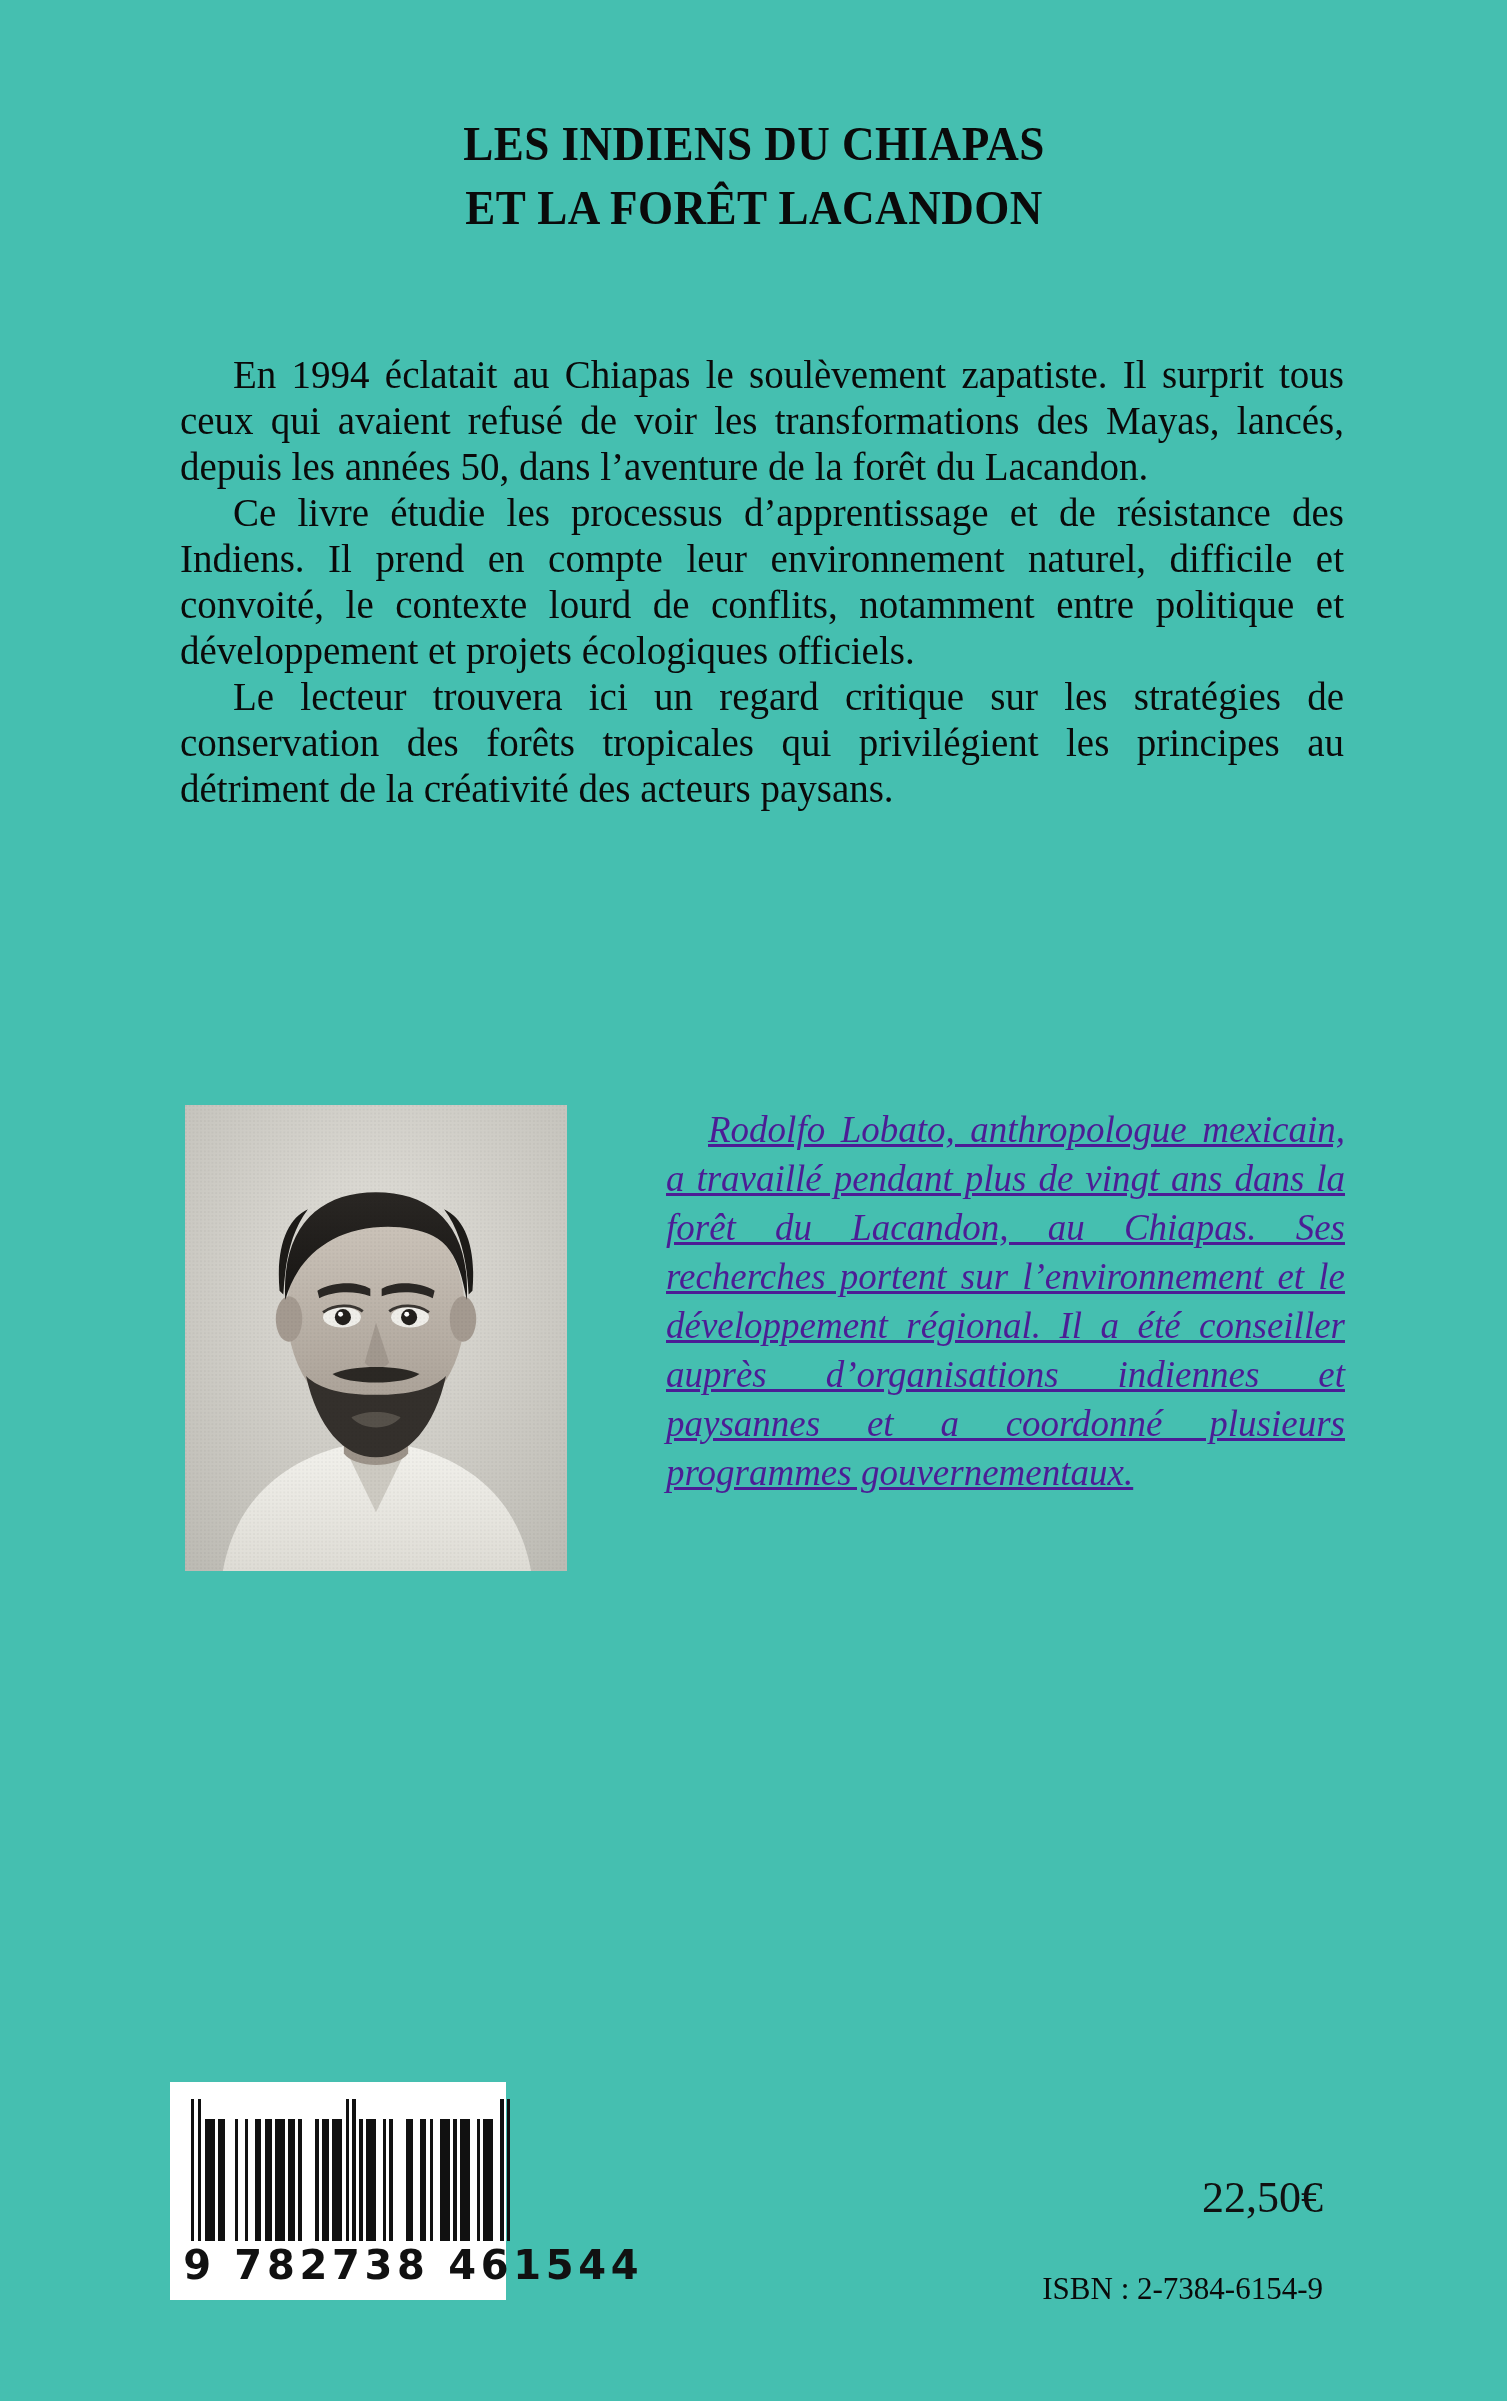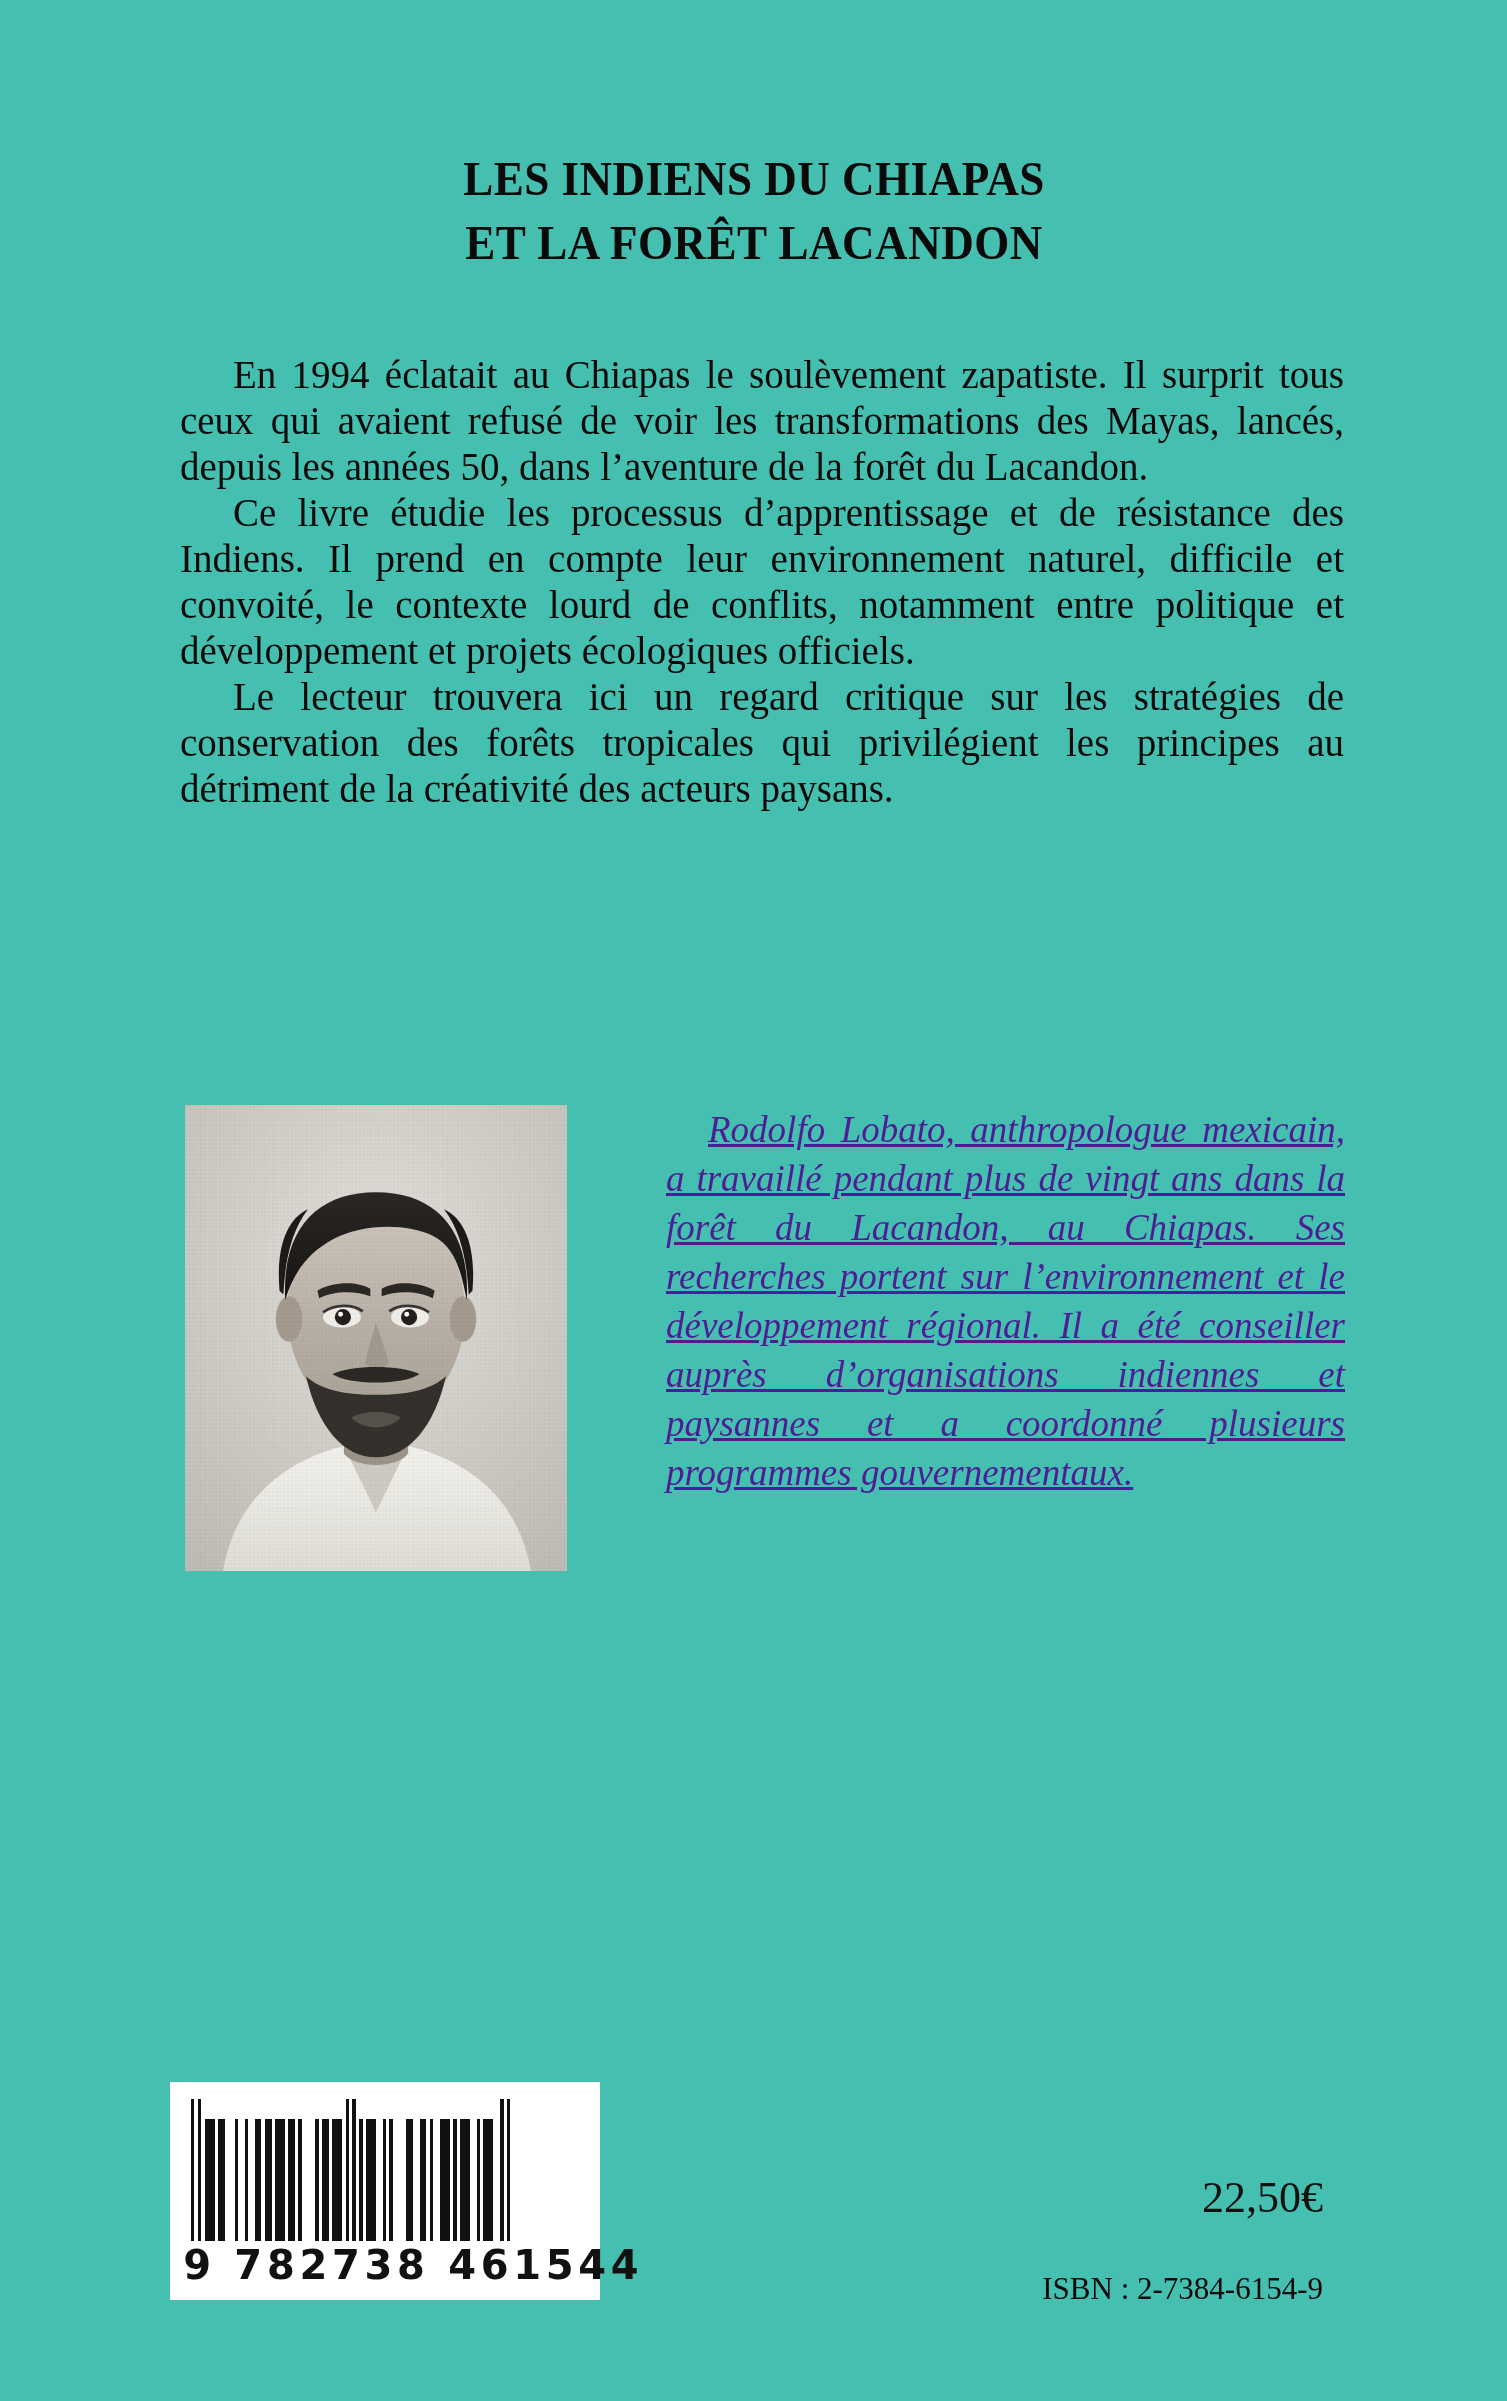--- a/index.html
+++ b/index.html
@@ -22,21 +22,20 @@
     background: #45bfb0;
   }
 
   
   .title-block {
     position: absolute;
     top: 112px;
     left: 0;
     width: 1508px;
     text-align: center;
-    margin-top: 35px;
   }
   .title-line {
     font-family: "Liberation Serif", "DejaVu Serif", serif;
     font-weight: bold;
     font-size: 49px;
     letter-spacing: 0.5px;
     line-height: 64px;
     color: #0a0a0a;
     transform: scaleX(0.92);
     transform-origin: center;
@@ -105,21 +104,21 @@
     color: #0a0a0a;
   }
   .credit p { margin: 0; text-align: justify; text-align-last: left; }
   .credit i { font-style: italic; }
 
   
   .barcode-box {
     position: absolute;
     left: 170px;
     top: 2082px;
-    width: 430px;
+    width: 336px;
     height: 218px;
     background: #ffffff;
     padding: 9px;
     box-sizing: border-box;
   }
   .barcode-bars {
     position: absolute;
     left: 21px;
     top: 17px;
     width: 320px;

